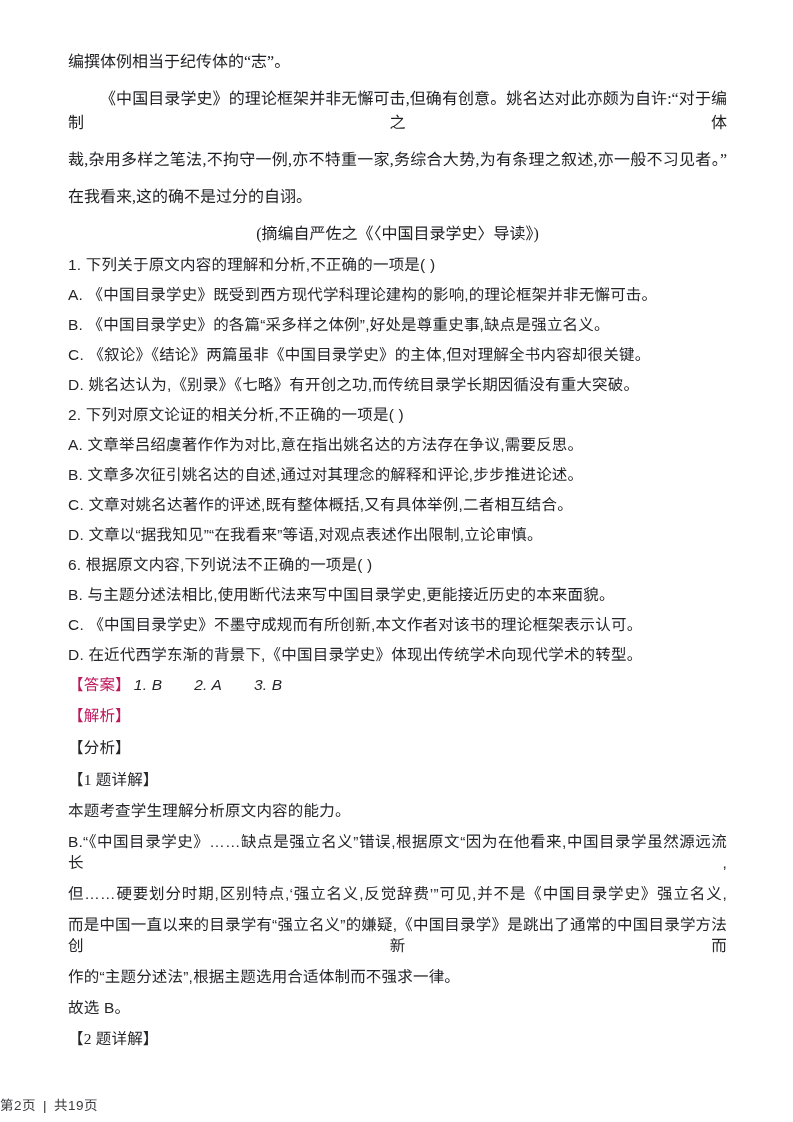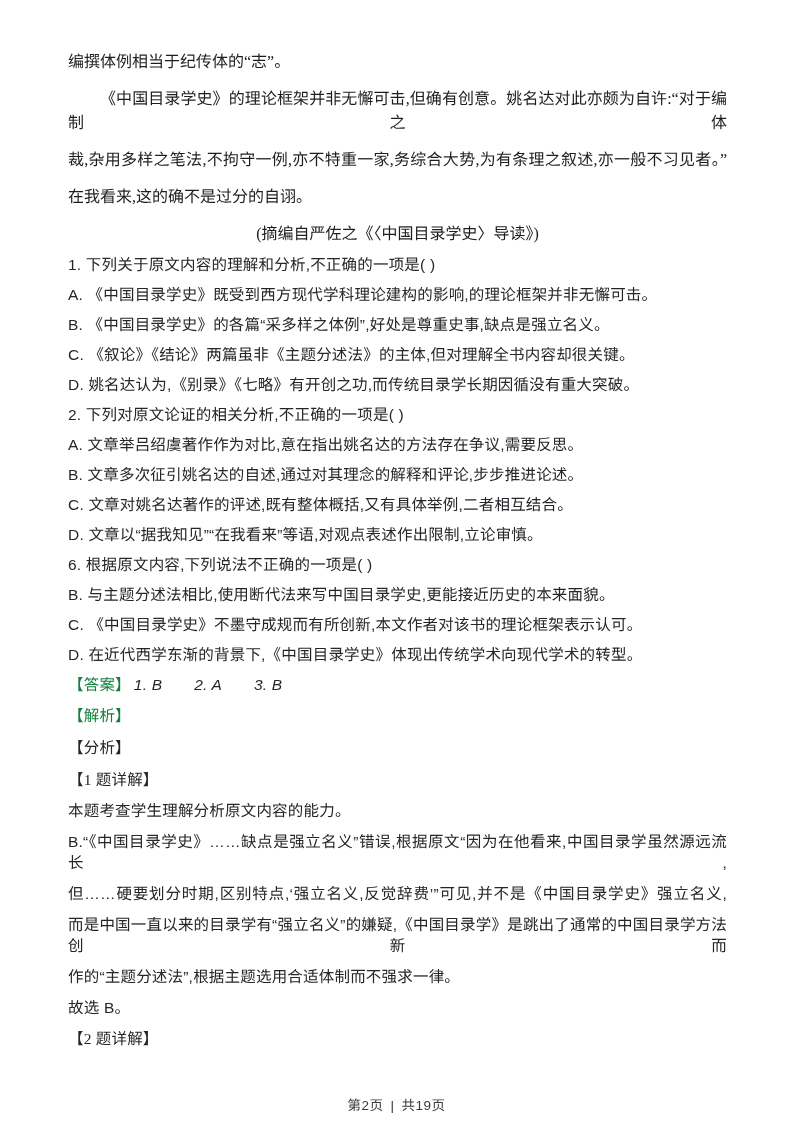--- a/index.html
+++ b/index.html
@@ -38,37 +38,36 @@
     text-align: justify;
     text-align-last: justify;
     text-justify: inter-character;
   }
   .indent { text-indent: 2em; }
   .attribution {
     text-align: center;
     margin-bottom: 8px;
   }
   .stem { margin-top: 1px; }
-  .blue { color: #15803d; }
+  .blue { color: #be185d; }
   .answer-row { margin-top: 5px; margin-bottom: 10px; }
   .answer-label { margin-right: 3px; }
   .answer-item { margin-right: 32px; font-style: italic; }
   .answer-item:last-child { margin-right: 0; }
   .section-label { margin-bottom: 11px; }
   .detail-header {
     font-family: "Liberation Serif", "DejaVu Serif", serif;
     margin-bottom: 10px;
   }
   .explain-line { margin-bottom: 10px; }
   .q2-header { margin-top: 2px; }
   .footer {
     position: absolute;
     left: 0; right: 0;
     top: 1094px;
-    text-align: center;
     font-size: 13.5px;
     color: #3a3a3e;
     letter-spacing: 0.5px;
   }
   .footer .sep { margin: 0 7px; color: #2f2f33; }
 </style>
 </head>
 <body>
 
 <div class="page">
@@ -79,21 +78,21 @@
       <p class="passage-line indent fill">《中国目录学史》的理论框架并非无懈可击,但确有创意。姚名达对此亦颇为自许:“对于编制之体</p>
       <p class="passage-line fill">裁,杂用多样之笔法,不拘守一例,亦不特重一家,务综合大势,为有条理之叙述,亦一般不习见者。”</p>
       <p class="passage-line">在我看来,这的确不是过分的自诩。</p>
       <p class="passage-line attribution">(摘编自严佐之《〈中国目录学史〉导读》)</p>
     </section>
 
     <section>
       <p class="line stem">1. 下列关于原文内容的理解和分析,不正确的一项是(    )</p>
       <p class="line option">A. 《中国目录学史》既受到西方现代学科理论建构的影响,的理论框架并非无懈可击。</p>
       <p class="line option">B. 《中国目录学史》的各篇“采多样之体例”,好处是尊重史事,缺点是强立名义。</p>
-      <p class="line option">C. 《叙论》《结论》两篇虽非《主题分述法》的主体,但对理解全书内容却很关键。</p>
+      <p class="line option">C. 《叙论》《结论》两篇虽非《中国目录学史》的主体,但对理解全书内容却很关键。</p>
       <p class="line option">D. 姚名达认为,《别录》《七略》有开创之功,而传统目录学长期因循没有重大突破。</p>
     </section>
 
     <section>
       <p class="line stem">2. 下列对原文论证的相关分析,不正确的一项是(    )</p>
       <p class="line option">A. 文章举吕绍虞著作作为对比,意在指出姚名达的方法存在争议,需要反思。</p>
       <p class="line option">B. 文章多次征引姚名达的自述,通过对其理念的解释和评论,步步推进论述。</p>
       <p class="line option">C. 文章对姚名达著作的评述,既有整体概括,又有具体举例,二者相互结合。</p>
       <p class="line option">D. 文章以“据我知见”“在我看来”等语,对观点表述作出限制,立论审慎。</p>
     </section>

